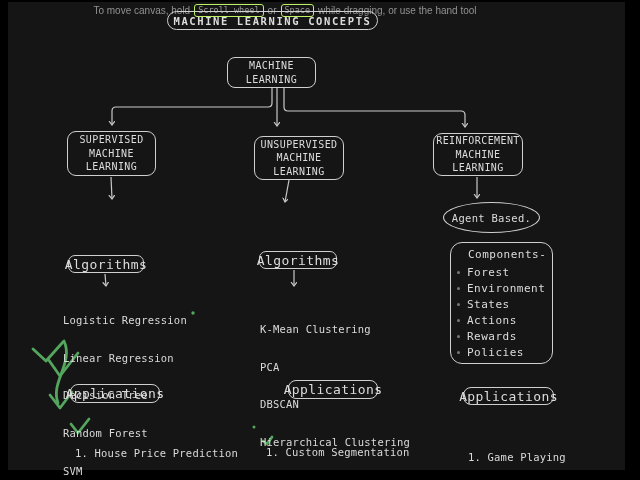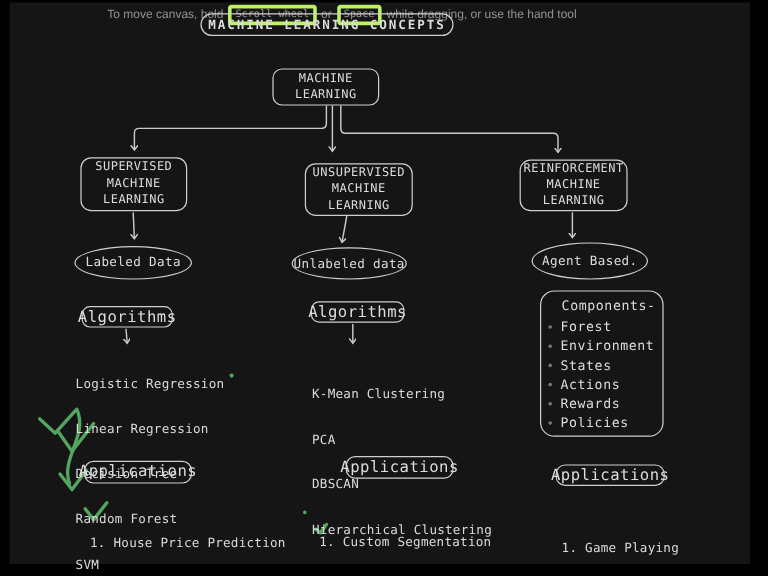--- a/index.html
+++ b/index.html
@@ -12,21 +12,21 @@
   .lb-right{right:0;top:0;width:15px;height:480px;}
   .lb-bottom{left:0;bottom:0;width:640px;height:10px;}
   .lb-top{left:0;top:0;width:640px;height:2px;}
 
   .hint{
     position:absolute;top:4px;left:0;right:70px;display:flex;justify-content:center;align-items:center;gap:4px;
     font-family:"Liberation Sans",sans-serif;font-size:10px;color:#929292;white-space:nowrap;
   }
   .key{
     font-family:"DejaVu Sans Mono",monospace;font-size:8.5px;color:#9a9a9a;
-    border:3px solid #bef264;border-radius:3px;padding:0 3px;line-height:11px;
+    border:1px solid #bef264;border-radius:3px;padding:0 3px;line-height:11px;
   }
 
   .node{
     position:absolute;border:1.4px solid #cfcfcf;border-radius:9px;box-sizing:border-box;
     display:flex;flex-direction:column;align-items:center;justify-content:center;text-align:center;
   }
   .ellipse{border-radius:50%;}
   .node .lbl{font-size:10px;line-height:13.5px;letter-spacing:0.4px;}
   .title-node{font-weight:bold;font-size:10.5px;letter-spacing:1.6px;border-radius:10px;text-align:center;}
   .tag-lbl{font-size:13px;letter-spacing:0.4px;}
@@ -116,27 +116,21 @@
     <div class="lbl">MACHINE</div>
     <div class="lbl">LEARNING</div>
   </div>
 
   <div class="node" style="left:433px;top:133px;width:90px;height:43px;">
     <div class="lbl">REINFORCEMENT</div>
     <div class="lbl">MACHINE</div>
     <div class="lbl">LEARNING</div>
   </div>
 
-  <div class="node ellipse" style="left:62px;top:205px;width:98px;height:28px;">
-    <span class="ell-lbl">Labeled Data</span>
-  </div>
-
-  <div class="node ellipse" style="left:243px;top:206px;width:96px;height:27px;">
-    <span class="ell-lbl">Unlabeled data</span>
-  </div>
+
 
   <div class="node ellipse" style="left:443px;top:202px;width:97px;height:31px;">
     <span class="ell-lbl">Agent Based.</span>
   </div>
 
   <div class="node" style="left:68px;top:255px;width:76px;height:18px;border-radius:7px;">
     <span class="tag-lbl">Algorithms</span>
   </div>
 
   <div class="node" style="left:259px;top:251px;width:78px;height:18px;border-radius:7px;">

